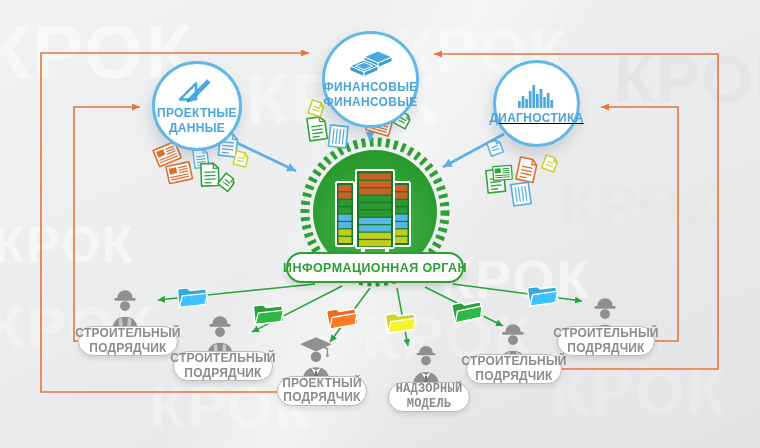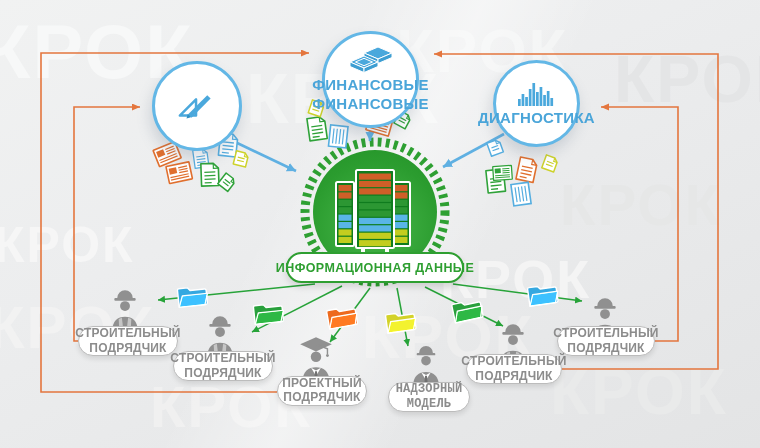--- a/index.html
+++ b/index.html
@@ -6,21 +6,21 @@
   body{font-family:"Liberation Sans","DejaVu Sans",sans-serif;}
   #stage{position:relative;width:760px;height:448px;overflow:hidden;
          background:linear-gradient(155deg,#f1f2f2 0%,#ecedee 40%,#e3e4e5 100%);}
   #stage::after{content:"";position:absolute;inset:0;z-index:0;pointer-events:none;
          background:linear-gradient(115deg,rgba(255,255,255,0) 38%,rgba(255,255,255,.45) 50%,rgba(255,255,255,0) 62%);}
   .wm{position:absolute;z-index:0;font-weight:700;letter-spacing:2px;line-height:1;white-space:nowrap;user-select:none;}
   #lines{position:absolute;left:0;top:0;z-index:1;}
   .src-circle{position:absolute;z-index:2;background:#fff;border:3px solid #63b7e6;border-radius:50%;
       box-shadow:-2px 8px 14px rgba(90,110,130,.22);display:flex;flex-direction:column;
       align-items:center;justify-content:center;gap:3px;box-sizing:border-box;}
-  .src-label{color:#4aa5d9;font-size:15px;font-weight:700;line-height:1.22;text-align:center;letter-spacing:.3px;}
+  .src-label{color:#4aa5d9;font-size:12px;font-weight:700;line-height:1.22;text-align:center;letter-spacing:.3px;}
   .person{position:absolute;z-index:2;}
   .pill{position:absolute;z-index:3;background:#fff;border:1.5px solid #bcbcbc;border-radius:15px;
       box-shadow:0 3px 5px rgba(0,0,0,.10);display:flex;flex-direction:column;align-items:center;
       justify-content:center;box-sizing:border-box;height:30px;}
   .pill span{color:#8c8c8c;font-size:12px;font-weight:700;line-height:1.22;letter-spacing:.2px;white-space:nowrap;}
   #model-pill{position:absolute;z-index:3;left:286px;top:252px;width:178px;height:31px;background:#fff;
       border:2.5px solid #2e9f31;border-radius:17px;display:flex;align-items:center;justify-content:center;
       box-shadow:0 4px 7px rgba(0,0,0,.13);box-sizing:border-box;}
   #model-pill span{color:#2e9f31;font-size:12.5px;font-weight:700;letter-spacing:.4px;white-space:nowrap;}
 </style>
@@ -204,20 +204,24 @@
       <use href="#folder-proto" transform="translate(526 285) rotate(-8)" color="#35a8e0"></use>
     </g>
   </svg>
 
   <div class="src-circle" style="left:152px;top:61px;width:90px;height:90px;">
     <svg width="42" height="26" viewBox="0 0 44 26">
       <path d="M4 23 L21 6 L21 23 Z" fill="none" stroke="#4aa8dc" stroke-width="2.6" stroke-linejoin="round"></path>
       <path d="M14.5 23.5 L34.5 3.5" stroke="#4aa8dc" stroke-width="5"></path>
       <path d="M11 26 L15.7 24.7 L12.4 21.4 Z" fill="#2f8fc4"></path>
     </svg>
+    <div class="src-label">
+      <div>ПРОЕКТНЫЕ</div>
+        <div>ДАННЫЕ</div>
+    </div>
   </div>
 
   <div class="src-circle" style="left:322px;top:31px;width:97px;height:97px;">
     <svg width="46" height="27" viewBox="0 0 46 27">
       <g transform="translate(14 0)">
         <path d="M2 7 L16 1 L30 7 L16 13 Z" fill="#4aa8dc" stroke="#fff" stroke-width="1"></path>
         <path d="M2 7 v4.5 L16 17.5 v-4.5 Z" fill="#3d9ed2" stroke="#fff" stroke-width="1"></path>
         <path d="M30 7 v4.5 L16 17.5 v-4.5 Z" fill="#3d9ed2" stroke="#fff" stroke-width="1"></path>
       </g>
       <g transform="translate(0 9)">
@@ -226,21 +230,21 @@
         <path d="M30 7 v4.5 L16 17.5 v-4.5 Z" fill="#3d9ed2" stroke="#fff" stroke-width="1"></path>
         <path d="M7.5 7 L16 3.3 L24.5 7 L16 10.7 Z" fill="none" stroke="#fff" stroke-width="1"></path>
       </g>
     </svg>
     <div class="src-label">
       <div>ФИНАНСОВЫЕ</div>
         <div>ФИНАНСОВЫЕ</div>
     </div>
   </div>
 
-  <div class="src-circle" style="left:493px;top:60px;width:87px;height:87px;">
+  <div class="src-circle" style="left:493px;top:60px;width:87px;height:87px;text-decoration:underline;">
     <svg width="40" height="27" viewBox="0 0 40 27">
       <g fill="#4aa8dc">
         <rect x="1" y="20" width="2.7" height="7"></rect>
         <rect x="4.6" y="15" width="2.7" height="12"></rect>
         <rect x="8.2" y="18" width="2.7" height="9"></rect>
         <rect x="11.8" y="10" width="2.7" height="17"></rect>
         <rect x="15.4" y="4" width="2.7" height="23"></rect>
         <rect x="19" y="13" width="2.7" height="14"></rect>
         <rect x="22.6" y="8" width="2.7" height="19"></rect>
         <rect x="26.2" y="16" width="2.7" height="11"></rect>
@@ -248,21 +252,21 @@
         <rect x="33.4" y="19" width="2.7" height="8"></rect>
       </g>
     </svg>
     <div class="src-label">
       <div>ДИАГНОСТИКА</div>
         <div></div>
     </div>
   </div>
 
   <div id="model-pill">
-    <span>ИНФОРМАЦИОННАЯ ДАННЫЕ</span>
+    <span>ИНФОРМАЦИОННАЯ ОРГАН</span>
   </div>
 
   <svg class="person" style="left:103px;top:286px;" width="44" height="46" viewBox="0 0 40 44">
       <use href="#sym-worker"></use>
     </svg>
   <svg class="person" style="left:198px;top:312px;" width="44" height="46" viewBox="0 0 40 44">
       <use href="#sym-worker"></use>
     </svg>
   <svg class="person" style="left:293px;top:334px;" width="46" height="48" viewBox="0 0 40 44">
       <use href="#sym-graduate"></use>

